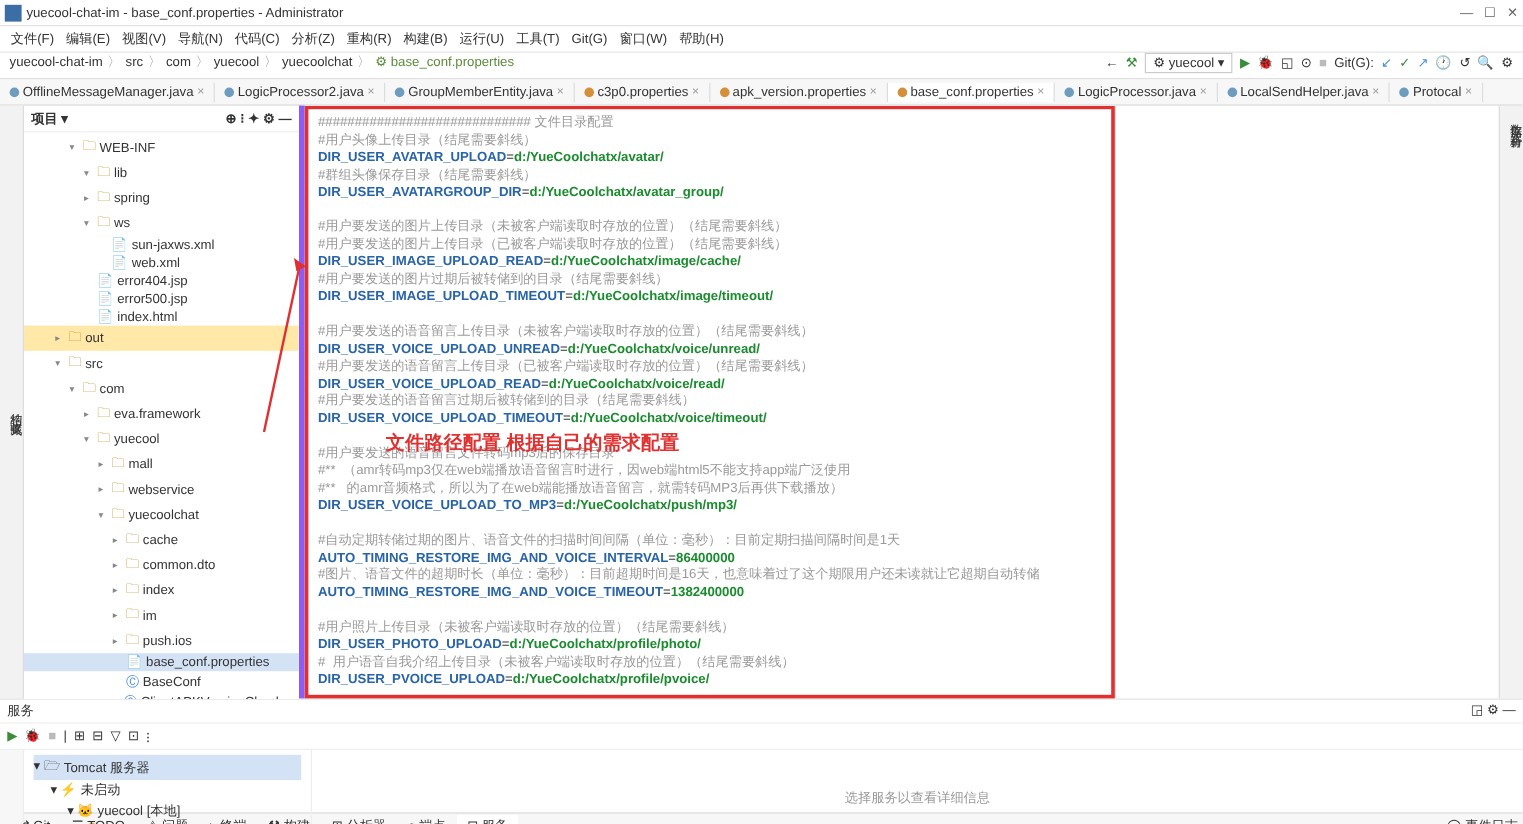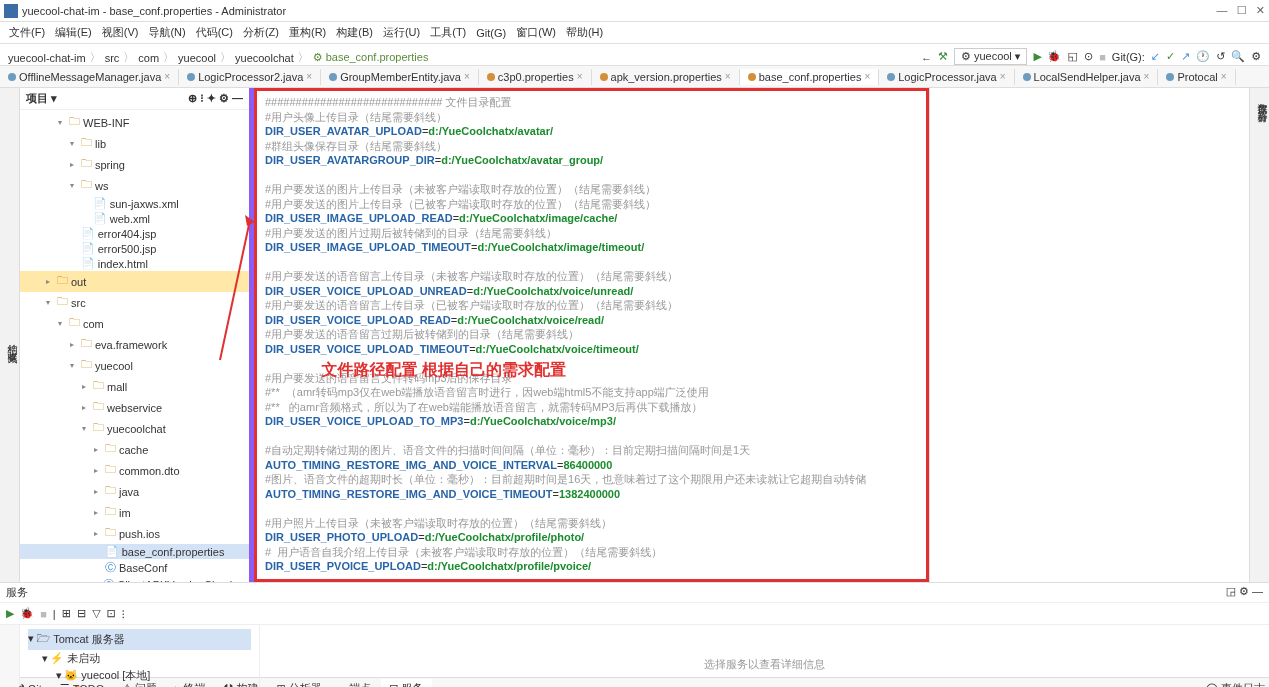--- a/index.html
+++ b/index.html
@@ -1,21 +1,21 @@
 <!DOCTYPE html>
 <html><head>
 <meta charset="utf-8">
 <style>
 *{margin:0;padding:0;box-sizing:border-box;font-family:"Segoe UI",Arial,sans-serif;font-size:11px}
 body{background:#f2f2f2;color:#333;overflow:hidden}
 .titlebar{height:22px;background:#fff;display:flex;align-items:center;padding:0 4px;border-bottom:1px solid #ddd}
 .titlebar .icon{width:14px;height:14px;background:#3a6ea5;margin-right:4px}
 .menubar{height:22px;background:#fff;display:flex;align-items:center;padding:0 4px;border-bottom:1px solid #e0e0e0;font-size:11px}
 .menubar span{padding:0 5px;cursor:default}
-.breadcrumb{height:22px;background:#fff;display:flex;align-items:flex-end;padding:0 8px;border-bottom:1px solid #e0e0e0;justify-content:space-between}
+.breadcrumb{height:22px;background:#fff;display:flex;align-items:flex-start;padding:0 8px;border-bottom:1px solid #e0e0e0;justify-content:space-between}
 .breadcrumb-left{display:flex;align-items:center;gap:2px}
 .breadcrumb-left span{color:#333}
 .breadcrumb-left .sep{color:#999;padding:0 2px}
 .breadcrumb-left .file{color:#5a8c3a}
 .breadcrumb-right{display:flex;align-items:center;gap:6px}
 .run-btn{color:#3a8c3a}
 .tabs{height:22px;background:#f7f7f7;display:flex;align-items:center;border-bottom:1px solid #ddd;overflow:hidden}
 .tab{padding:2px 8px;display:flex;align-items:center;gap:3px;border-right:1px solid #ddd;white-space:nowrap;font-size:10.5px}
 .tab .dot{width:8px;height:8px;border-radius:50%;background:#6e9cbe}
 .tab.active{background:#fff}
@@ -262,21 +262,21 @@
           <span>cache</span>
         </div>
         <div class="tree-item indent-6">
           <span class="arrow">▸</span>
           <span class="folder">🗀</span>
           <span>common.dto</span>
         </div>
         <div class="tree-item indent-6">
           <span class="arrow">▸</span>
           <span class="folder">🗀</span>
-          <span>java</span>
+          <span>index</span>
         </div>
         <div class="tree-item indent-6">
           <span class="arrow">▸</span>
           <span class="folder">🗀</span>
           <span>im</span>
         </div>
         <div class="tree-item indent-6">
           <span class="arrow">▸</span>
           <span class="folder">🗀</span>
           <span>push.ios</span>
@@ -316,21 +316,21 @@
         <div class="line"><span class="comment">#用户要发送的语音留言上传目录（未被客户端读取时存放的位置）（结尾需要斜线）</span></div>
         <div class="line"><span class="key">DIR_USER_VOICE_UPLOAD_UNREAD</span><span class="eq">=</span><span class="val">d:/YueCoolchatx/voice/unread/</span></div>
         <div class="line"><span class="comment">#用户要发送的语音留言上传目录（已被客户端读取时存放的位置）（结尾需要斜线）</span></div>
         <div class="line"><span class="key">DIR_USER_VOICE_UPLOAD_READ</span><span class="eq">=</span><span class="val">d:/YueCoolchatx/voice/read/</span></div>
         <div class="line"><span class="comment">#用户要发送的语音留言过期后被转储到的目录（结尾需要斜线）</span></div>
         <div class="line"><span class="key">DIR_USER_VOICE_UPLOAD_TIMEOUT</span><span class="eq">=</span><span class="val">d:/YueCoolchatx/voice/timeout/</span></div>
         <div class="line">&nbsp;</div>
         <div class="line"><span class="comment">#用户要发送的语音留言文件转码mp3后的保存目录</span></div>
         <div class="line"><span class="comment">#**  （amr转码mp3仅在web端播放语音留言时进行，因web端html5不能支持app端广泛使用</span></div>
         <div class="line"><span class="comment">#**   的amr音频格式，所以为了在web端能播放语音留言，就需转码MP3后再供下载播放）</span></div>
-        <div class="line"><span class="key">DIR_USER_VOICE_UPLOAD_TO_MP3</span><span class="eq">=</span><span class="val">d:/YueCoolchatx/voice/mp3/</span></div>
+        <div class="line"><span class="key">DIR_USER_VOICE_UPLOAD_TO_MP3</span><span class="eq">=</span><span class="val">d:/YueCoolchatx/push/mp3/</span></div>
         <div class="line">&nbsp;</div>
         <div class="line"><span class="comment">#自动定期转储过期的图片、语音文件的扫描时间间隔（单位：毫秒）：目前定期扫描间隔时间是1天</span></div>
         <div class="line"><span class="key">AUTO_TIMING_RESTORE_IMG_AND_VOICE_INTERVAL</span><span class="eq">=</span><span class="val">86400000</span></div>
         <div class="line"><span class="comment">#图片、语音文件的超期时长（单位：毫秒）：目前超期时间是16天，也意味着过了这个期限用户还未读就让它超期自动转储</span></div>
         <div class="line"><span class="key">AUTO_TIMING_RESTORE_IMG_AND_VOICE_TIMEOUT</span><span class="eq">=</span><span class="val">1382400000</span></div>
         <div class="line">&nbsp;</div>
         <div class="line"><span class="comment">#用户照片上传目录（未被客户端读取时存放的位置）（结尾需要斜线）</span></div>
         <div class="line"><span class="key">DIR_USER_PHOTO_UPLOAD</span><span class="eq">=</span><span class="val">d:/YueCoolchatx/profile/photo/</span></div>
         <div class="line"><span class="comment">#  用户语音自我介绍上传目录（未被客户端读取时存放的位置）（结尾需要斜线）</span></div>
         <div class="line"><span class="key">DIR_USER_PVOICE_UPLOAD</span><span class="eq">=</span><span class="val">d:/YueCoolchatx/profile/pvoice/</span></div>

